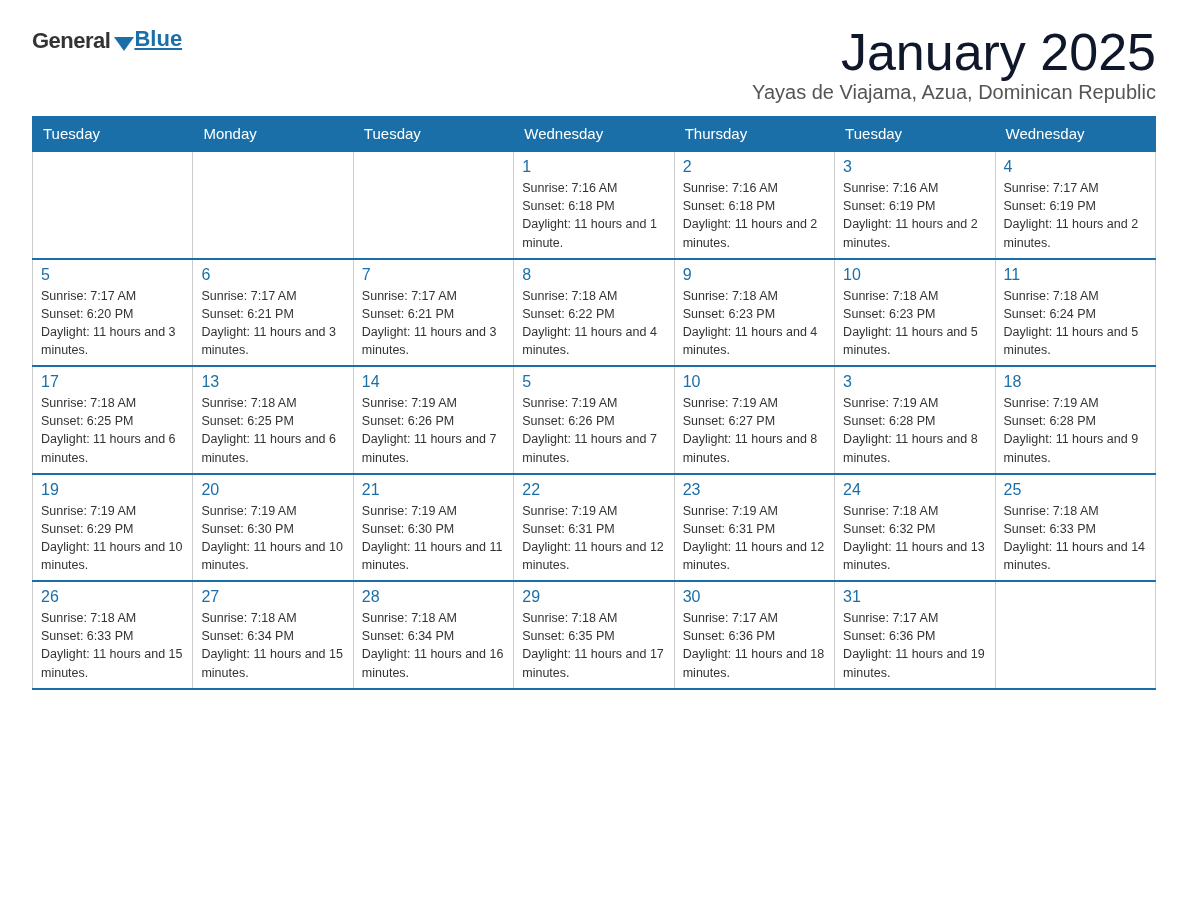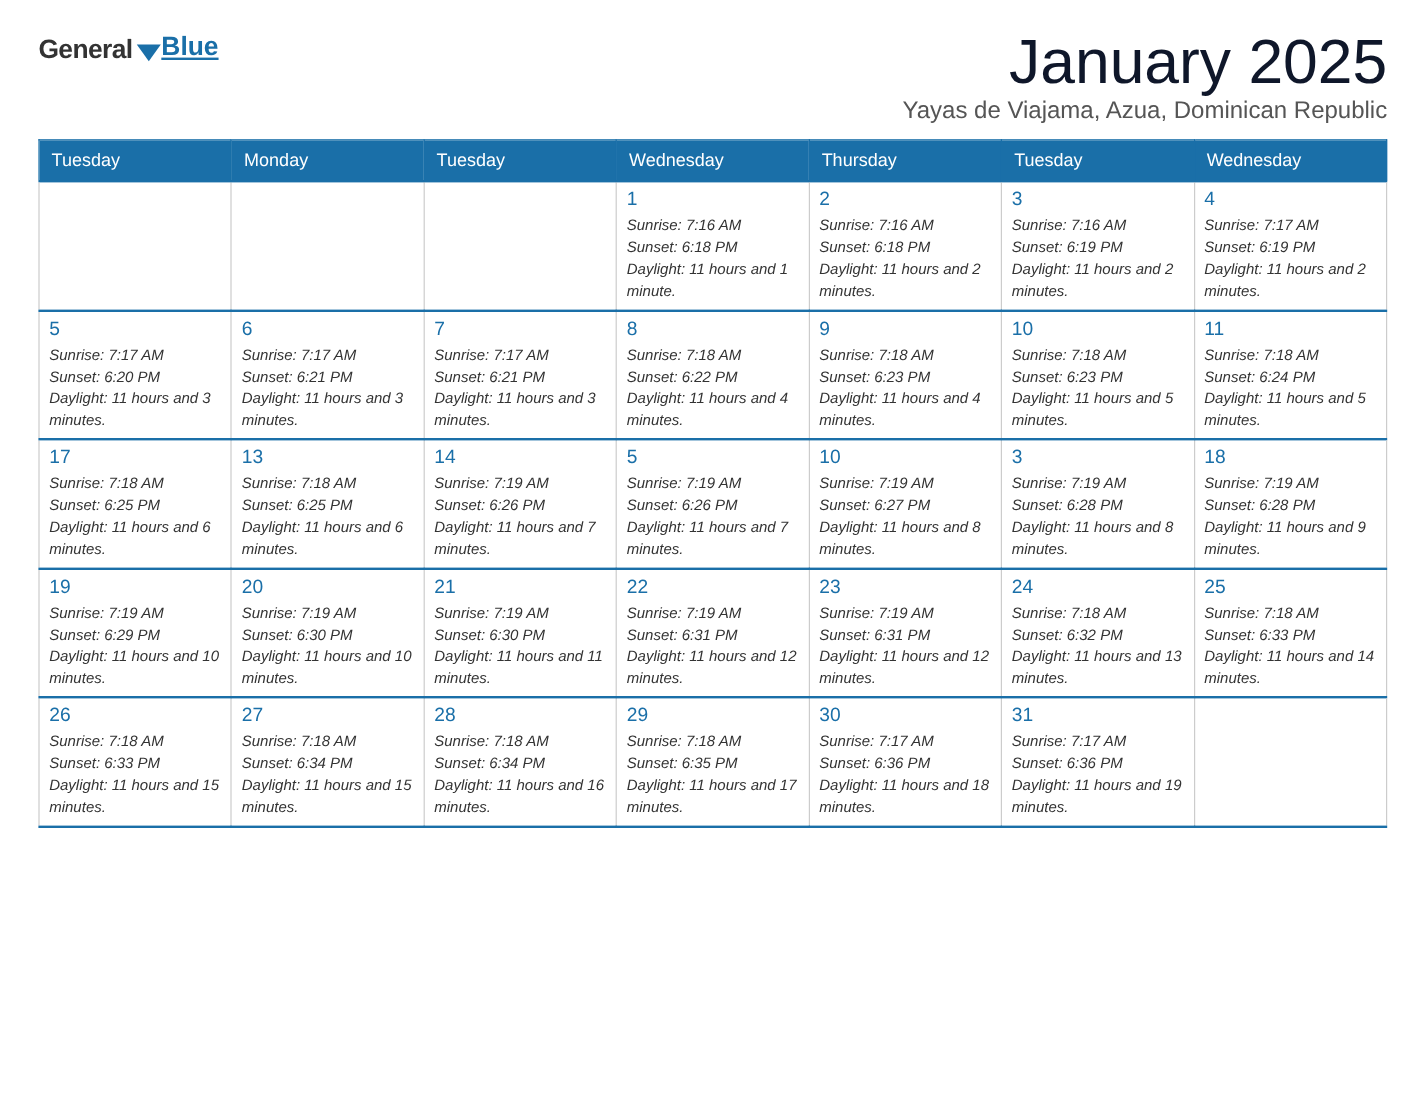--- a/index.html
+++ b/index.html
@@ -90,21 +90,20 @@
       font-size: 16px;
       font-weight: normal;
       color: #1a6fa8;
       display: block;
       margin-bottom: 3px;
     }
     .day-info {
       color: #333;
       font-size: 12.5px;
       line-height: 1.45;
-      font-style: italic;
     }
     .calendar tr {
       border-bottom: 2px solid #1a6fa8;
     }
     .empty-cell {
       background: #fff;
     }
   </style>
 </head>
 <body>

